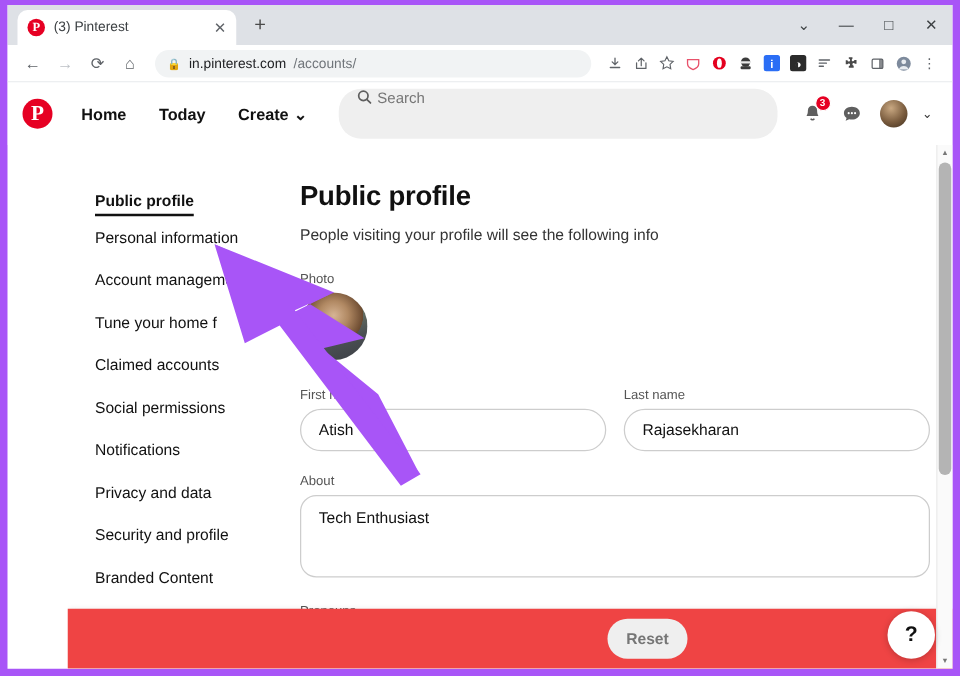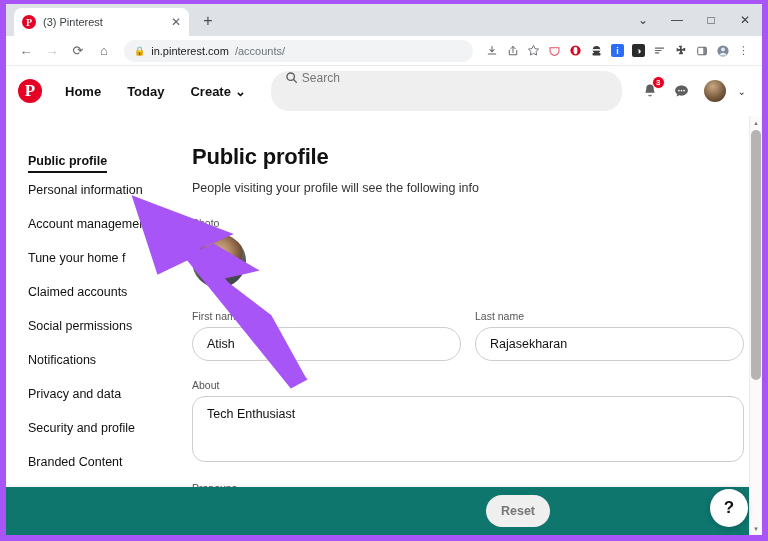--- a/index.html
+++ b/index.html
@@ -153,21 +153,21 @@
   .hdr-avatar {
     width: 22px; height: 22px; border-radius: 50%;
     background: radial-gradient(circle at 40% 30%, #c9a882 0%, #7a5c3e 55%, #3d2c1d 100%);
     cursor: pointer; margin: 0 4px;
   }
   .chev { font-size: 10px; color: #333; cursor: pointer; padding: 0 4px;}
 
   
   .page {
     flex: 1; display: flex; position: relative;
-    overflow: hidden; background: #fff;
+    overflow: hidden; background: #fff; margin-left: 48px;
   }
   .sidebar {
     width: 178px; flex: 0 0 178px;
     padding: 28px 0 0 22px;
   }
   .side-item {
     font-size: 12.5px; color: #111;
     padding: 10px 0; cursor: pointer;
     white-space: nowrap;
     display: inline-block;
@@ -215,21 +215,21 @@
     border: 1px solid #cdcdcd; border-radius: 13px;
     padding: 10px 14px; font-size: 12.5px; color: #111;
     font-family: "Liberation Sans", sans-serif;
     resize: none; outline: none; background: #fff;
   }
   .pronouns-block { margin-top: 16px; }
 
   
   .bottombar {
     position: absolute; left: 0; right: 0; bottom: 0;
-    height: 48px; background: #0f766e;
+    height: 48px; background: #ef4444;
     box-shadow: 0 -1px 4px rgba(0,0,0,0.08);
     display: flex; align-items: center; justify-content: flex-end;
     padding-right: 212px; gap: 6px;
     z-index: 5;
   }
   .btn-flat {
     background: #efefef; color: #767676;
     font-size: 12.5px; font-weight: bold;
     border: none; border-radius: 20px;
     padding: 9px 15px; cursor: pointer;

